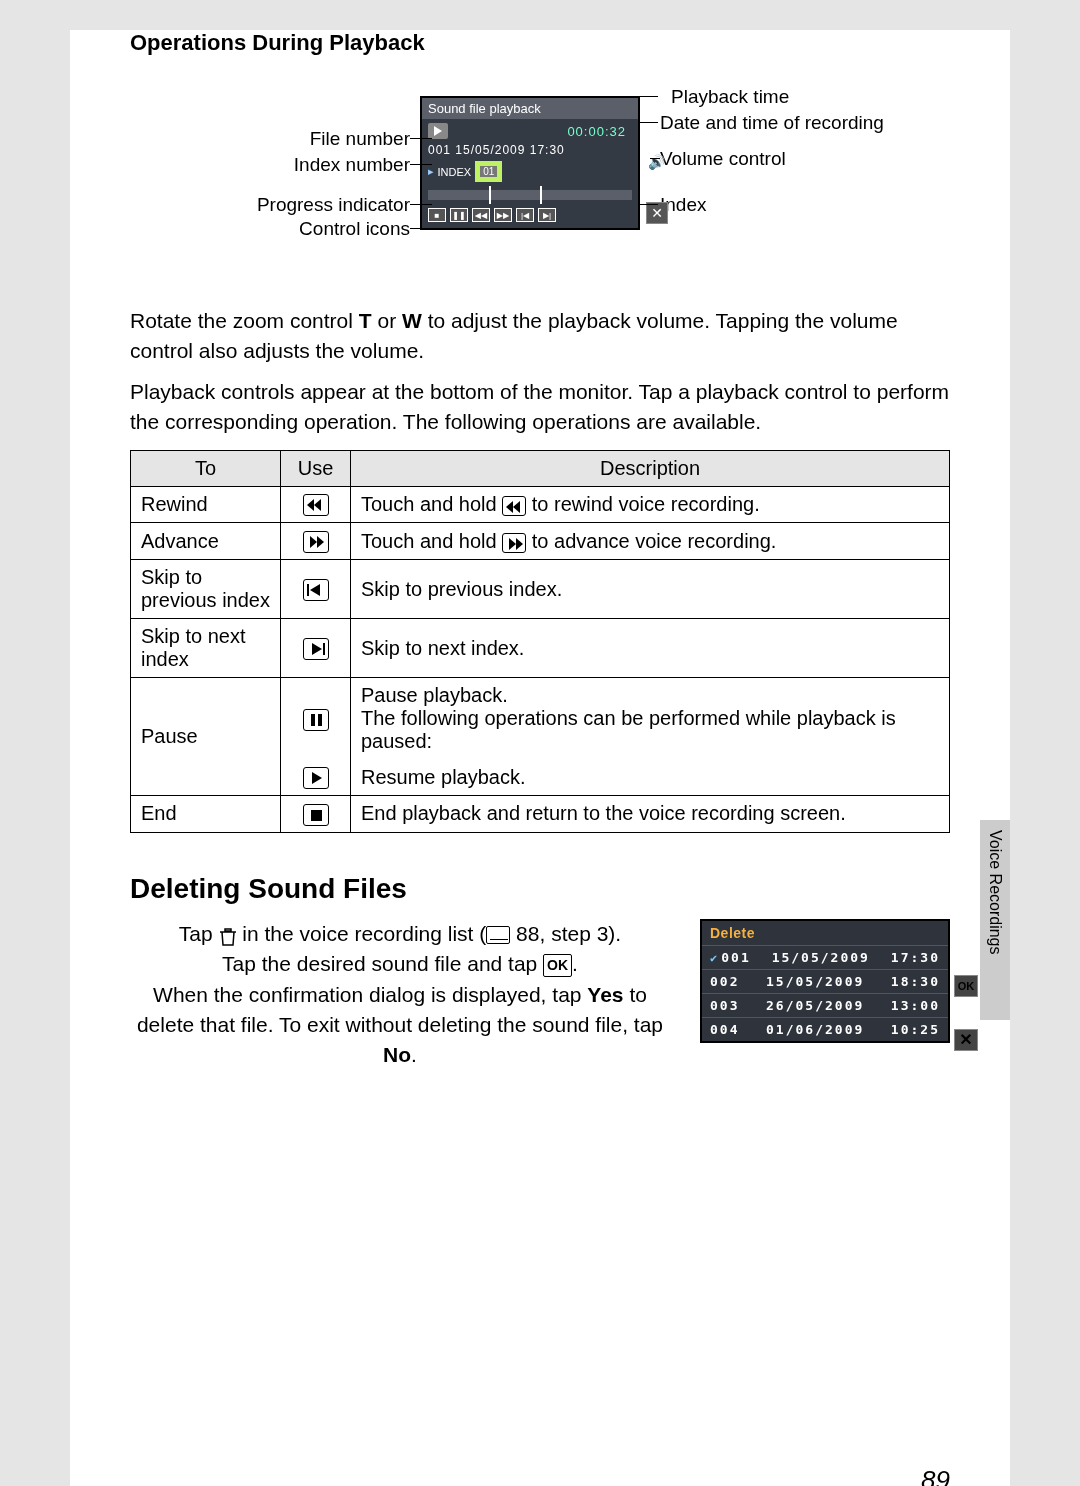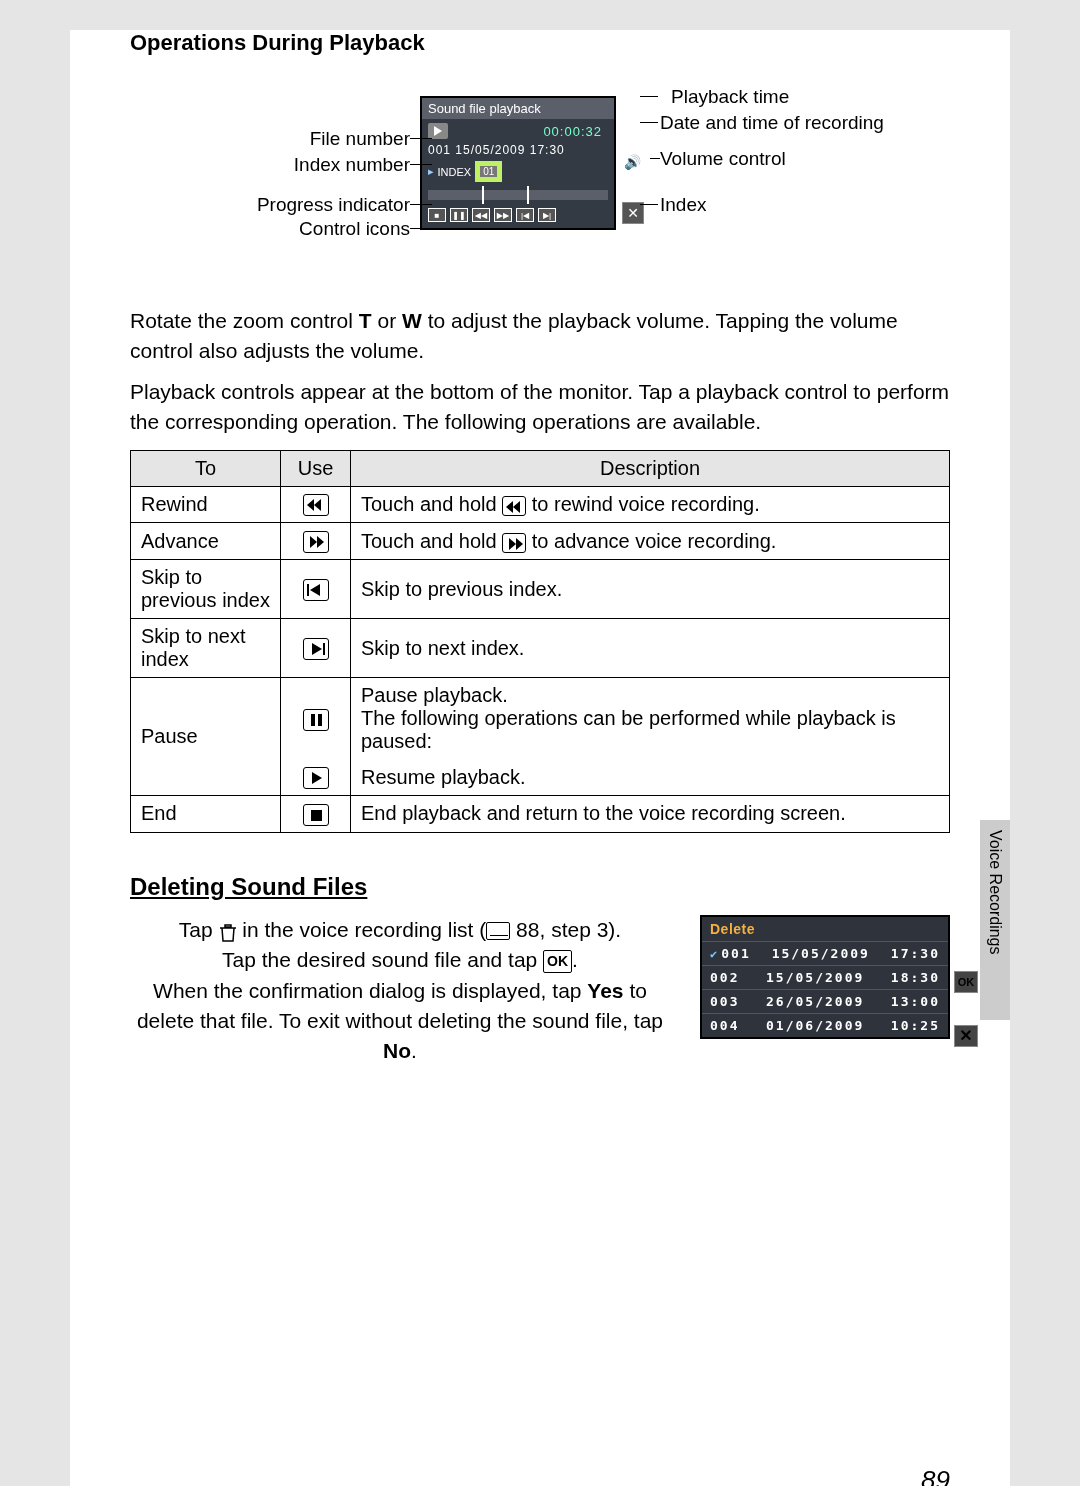--- a/index.html
+++ b/index.html
@@ -42,21 +42,21 @@
   .diagram-inner {
     position: relative;
     width: 800px;
     height: 180px;
     font-size: 19px;
   }
   .diagram-center {
     position: absolute;
     left: 280px;
     top: 10px;
-    width: 196px;
+    width: 220px;
   }
   .lcd {
     background: #333a44;
     border: 2px solid #000;
     color: #fff;
     font-size: 13px;
     position: relative;
   }
   .lcd-titlebar {
     background: #5a5f6a;
@@ -169,25 +169,24 @@
   table.ops td.col-use { width: 70px; text-align:center; }
   .icon-box {
     display:inline-block;
     width:26px; height:22px;
     border:1.5px solid #000;
     border-radius:3px;
     position:relative;
     vertical-align:middle;
   }
   .h2 {
-    font-size: 24px;
+    font-size: 28px;
     font-weight: bold;
     margin-top: 20px;
     margin-bottom: 14px;
-    text-decoration: underline;
   }
   .delete-section {
     display:flex;
     gap: 30px;
     align-items:flex-start;
   }
   .delete-text {
     flex:1;
     font-size:21px;
     line-height:1.45;

